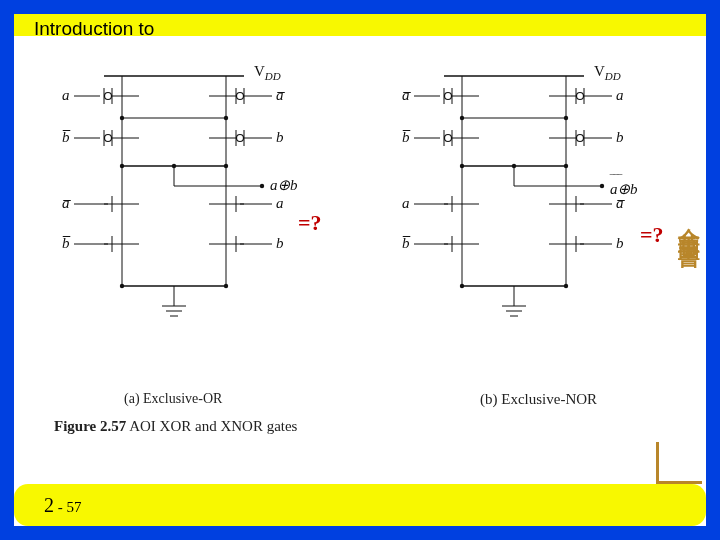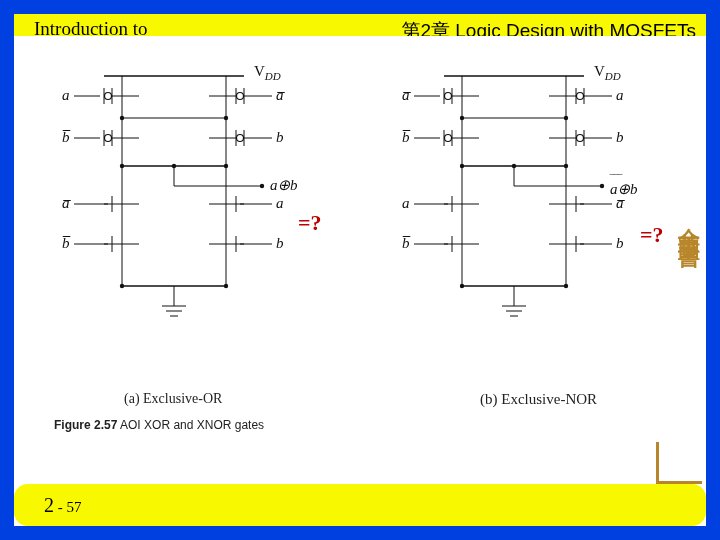--- a/index.html
+++ b/index.html
@@ -25,21 +25,21 @@
     width: 692px;
     height: 32px;
     background: #f8f800;
     display: flex;
     justify-content: space-between;
     align-items: flex-start;
     padding: 4px 10px 0 20px;
     font-size: 19px;
     color: #000;
   }
-  .title-left { font-family: Liberation Serif, serif; }
+  .title-left { font-family: Liberation Sans, sans-serif; }
   .title-right { font-weight: normal; }
   .sub-text {
     position: absolute;
     top: 48px;
     left: 30px;
     font-size: 14px;
     color: rgba(0,0,0,0.15);
     font-family: "Times New Roman", serif;
     line-height: 1.2;
   }
@@ -118,22 +118,22 @@
     top: 345px;
     font-family: "Times New Roman", serif;
     font-size: 15px;
     color: #222;
     margin-left: 16px;
   }
   .fig-caption {
     position: absolute;
     left: 30px;
     top: 372px;
-    font-family: Liberation Sans, sans-serif;
-    font-size: 12px;
+    font-family: Liberation Serif, serif;
+    font-size: 15px;
     color: #222;
   }
   .fig-caption .bold { font-weight: bold; }
   .eq-mark {
     position: absolute;
     font-family: "Times New Roman", serif;
     font-size: 22px;
     font-weight: bold;
     color: #c00000;
   }
@@ -151,21 +151,20 @@
   svg .dot { fill: #111; stroke: none; }
   svg .bubble { fill: #fff; stroke: #111; stroke-width: 1.2; }
 </style>
 </head>
 <body>
 
 <div class="blue-frame"></div>
 
 <div class="yellow-title">
   <span class="title-left">Introduction to</span>
-  <span class="title-right">第2章 Logic Design with MOSFETs</span>
 </div>
 
 <div class="sub-text">
   <span>V</span><br>
   <span>S</span>
 </div>
 
 <div class="content">
   <div class="circuits">
 

